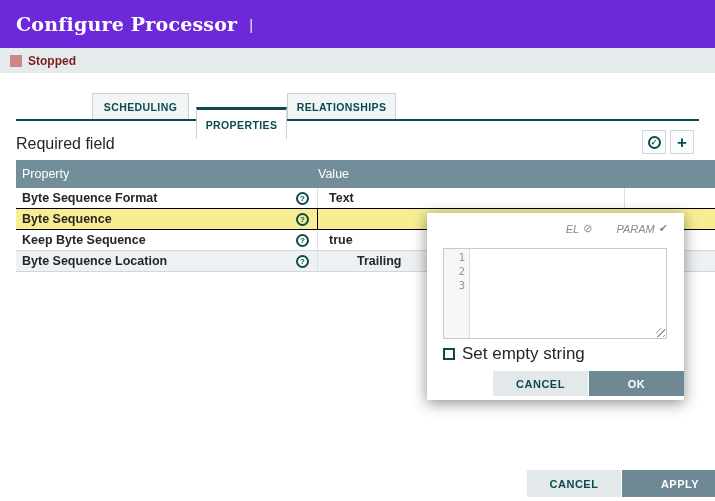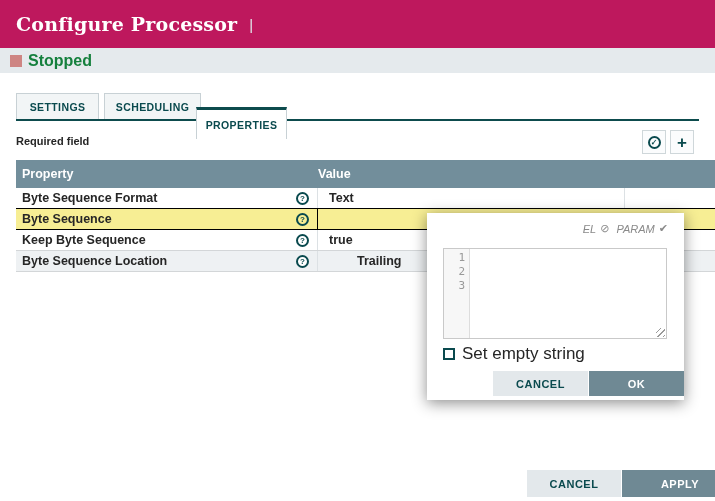--- a/index.html
+++ b/index.html
@@ -2,59 +2,59 @@
 <html><head>
 <meta charset="utf-8">
 <style>
   * { margin:0; padding:0; box-sizing:border-box; }
   html,body { width:715px; height:501px; background:#fff; overflow:hidden;
               font-family:"Liberation Sans", sans-serif; }
   .dialog { position:relative; width:715px; height:501px; background:#fff; }
 
   
   .hdr { position:absolute; left:0; top:0; width:715px; height:48px;
-         background:#be185d; display:flex; align-items:center; padding-left:16px; }
+         background:#6d28d9; display:flex; align-items:center; padding-left:16px; }
   .hdr-title { font-family:"DejaVu Serif", serif; font-weight:bold;
                font-size:19px; color:#ffffff; letter-spacing:.2px; }
   .hdr-sep { color:#dfe7ea; font-size:15px; margin:0 11px 0 12px; font-weight:300; }
   .hdr-sub { font-family:"DejaVu Serif", serif; font-size:13px; color:#ffffff; }
 
   
   .statusbar { position:absolute; left:0; top:48px; width:715px; height:25px;
                background:#e5eaed; display:flex; align-items:center; padding-left:10px; }
   .stopped-sq { width:12px; height:12px; background:#ce8583; margin-right:6px; }
-  .status-txt { font-size:16px; font-weight:bold; color:#15803d; }
+  .status-txt { font-size:12px; font-weight:bold; color:#7f1d1d; }
 
   
   .tab-underline { position:absolute; left:16px; top:119px; width:683px; height:2px;
                    background:#0d4b4d; }
   .tab { position:absolute; top:93px; height:27px; background:#f2f5f6;
          border:1px solid #c8d1d5; display:flex; align-items:center; justify-content:center;
          font-size:10.5px; font-weight:bold; color:#0a4a4e; letter-spacing:.4px; cursor:pointer; }
   .tab.active { top:91px; height:32px; background:#ffffff; z-index:2;
                 border:1px solid #c8d1d5; border-top:3px solid #0d4b4d; border-bottom:none;margin-top:16px; }
 
   
-  .required-lbl { position:absolute; left:16px; top:135px; font-size:11px;
-                  font-weight:bold; color:#262626; }
+  .required-lbl { position:absolute; left:16px; top:135px; font-size:16px;
+                  font-weight:normal; color:#262626; }
   .tool-btn { position:absolute; top:130px; width:24px; height:24px;
               border:1px solid #cfd7da; background:#fbfcfd; display:flex;
               align-items:center; justify-content:center; cursor:pointer; }
   .tool-btn.verify { left:642px; }
   .tool-btn.add { left:670px; }
   .verify-circle { width:13px; height:13px; border:2px solid #0a4a4e; border-radius:50%;
                    display:flex; align-items:center; justify-content:center;
                    font-size:8px; font-weight:bold; color:#0a4a4e; }
   .plus-glyph { font-size:17px; font-weight:bold; color:#0a4a4e; line-height:1; }
 
   
   .tbl-head { position:absolute; left:16px; top:160px; width:699px; height:28px;
               background:#728e9b; display:flex; align-items:center; }
   .tbl-head .col-prop { width:302px; padding-left:6px; }
-  .tbl-head span { font-size:12.5px; font-weight:bold; color:#ffffff; }
+  .tbl-head span { font-size:12.5px; font-weight:normal; color:#ffffff; }
   .tbl-body { position:absolute; left:16px; top:188px; width:699px; }
   .row { display:flex; height:21px; border-bottom:1px solid #d3d6d8; background:#fff;
          align-items:stretch; }
   .row.alt { background:#eef1f3;gap:28px; }
   .row.selected { background:#f7ee94; border-top:1px solid #000; border-bottom:1px solid #000;
                   height:22px; margin-top:-1px; }
   .cell-prop { width:302px; display:flex; align-items:center; justify-content:space-between;
                padding:0 8px 0 6px; border-right:1px solid #dce1e4; }
   .row.selected .cell-prop { border-right:1px solid #000;align-items:center; }
   .cell-prop .pname { font-size:12.5px; font-weight:bold; color:#262626; }
@@ -63,21 +63,21 @@
                font-size:8px; font-weight:bold; color:#0a4a4e; background:#fff; cursor:pointer; }
   .row.selected .help-icon { background:#f7ee94; }
   .cell-value { width:307px; display:flex; align-items:center; padding-left:11px;
                 border-right:1px solid #dce1e4; font-size:12.5px; font-weight:bold; color:#262626; }
   .cell-actions { flex:1; }
 
   
   .popup { position:absolute; left:427px; top:213px; width:257px; height:187px;
            background:#ffffff; box-shadow:0 3px 14px rgba(0,0,0,.45); z-index:10; }
   .elparam { position:absolute; top:9px; right:16px; display:flex; align-items:center;
-             gap:5px; font-size:11px; font-style:italic; color:#8a8a8a; }
+             gap:22px; font-size:11px; font-style:italic; color:#8a8a8a; }
   .elparam .grp { display:flex; align-items:center; gap:4px; }
   .elparam .grp + .grp { margin-left:2px;justify-content:center; }
   .elparam .glyph { font-style:normal; font-size:11px; color:#8a8a8a; }
   .editor { position:absolute; left:16px; top:35px; width:224px; height:91px;
             border:1px solid #c9c9c9; display:flex; background:#fff; }
   .gutter { width:26px; background:#f7f7f7; border-right:1px solid #ddd;
             padding:2px 4px 0 0; text-align:right;
             font-family:"DejaVu Sans Mono", monospace; font-size:11px; line-height:14px;
             color:#999; }
   .gutter div { height:14px; }
@@ -110,28 +110,28 @@
   <div class="hdr">
     <span class="hdr-title">Configure Processor</span>
     <span class="hdr-sep">|</span>
   </div>
 
   <div class="statusbar">
     <span class="stopped-sq"></span>
     <span class="status-txt">Stopped</span>
   </div>
 
-  <div class="tab" style="left:16px; width:83px;">
-    <span>SETTINGS</span>
-  </div>
-  <div class="tab" style="left:104px; width:97px;">
+  <div class="tab" style="left:92px; width:97px;">
     <span>SCHEDULING</span>
   </div>
   <div class="tab active" style="left:196px; width:91px;">
     <span>PROPERTIES</span>
+  </div>
+  <div class="tab" style="left:287px; width:109px;">
+    <span>RELATIONSHIPS</span>
   </div>
   <div class="tab-underline"></div>
 
   <div class="required-lbl">Required field</div>
   <div class="tool-btn verify">
     <span class="verify-circle">✓</span>
   </div>
   <div class="tool-btn add">
     <span class="plus-glyph">+</span>
   </div>

